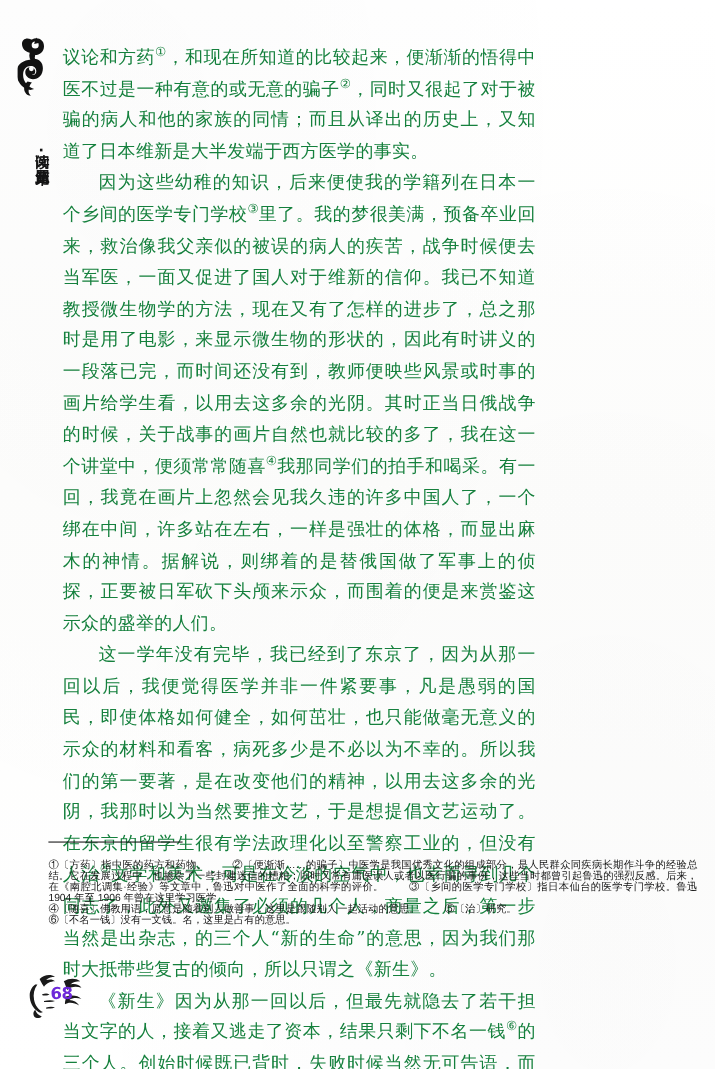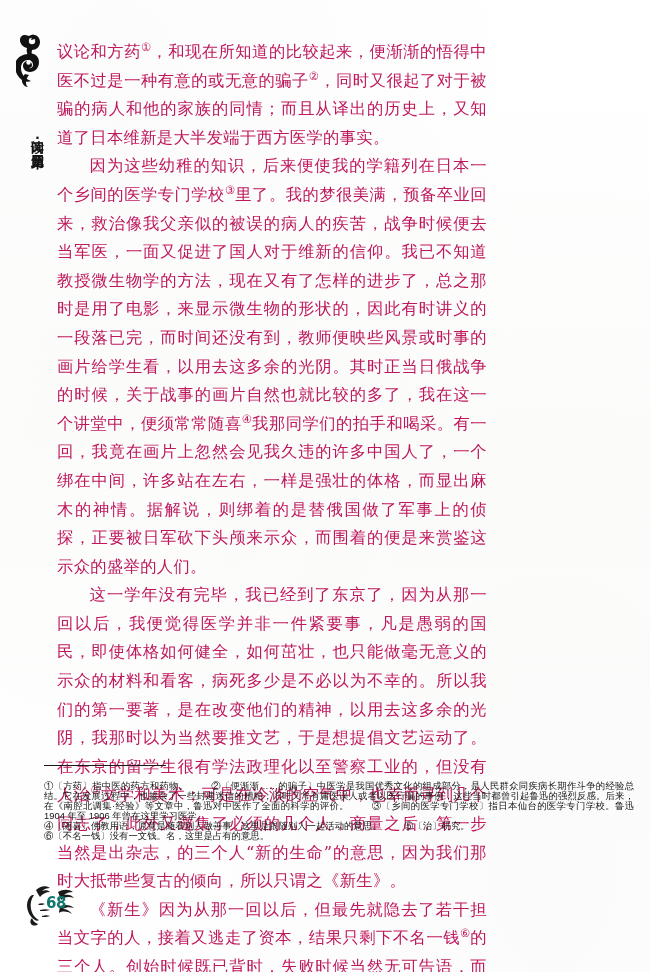--- a/index.html
+++ b/index.html
@@ -69,21 +69,21 @@
     width: 430px;
   }
   .para {
     font-size: 16.3px;
     line-height: 28.6px;
     text-align: justify;
     text-justify: inter-ideograph;
     letter-spacing: 0.35px;
     margin: 0;
     text-indent: 2em;
-    color: #be185d;
+    color: #15803d;
     font-family: "DejaVu Serif", "Liberation Serif", serif;
   }
   .para.no-indent { text-indent: 0; }
   sup.fn {
     font-size: 0.70em;
     vertical-align: super;
     line-height: 0;
     letter-spacing: 0;
   }
 
@@ -121,21 +121,21 @@
     height: 46px;
   }
   #folio svg { position: absolute; left: 0; top: 0; }
   #folio-number {
     position: absolute;
     left: 28px;
     top: 10px;
     font-family: "DejaVu Sans", "Liberation Sans", sans-serif;
     font-size: 15px;
     font-weight: 700;
-    color: #0f766e;
+    color: #6d28d9;
     letter-spacing: -0.5px;
   }
 </style>
 </head>
 <body>
 
 <div id="page">
 
   <div id="scan-tint"></div>
 

